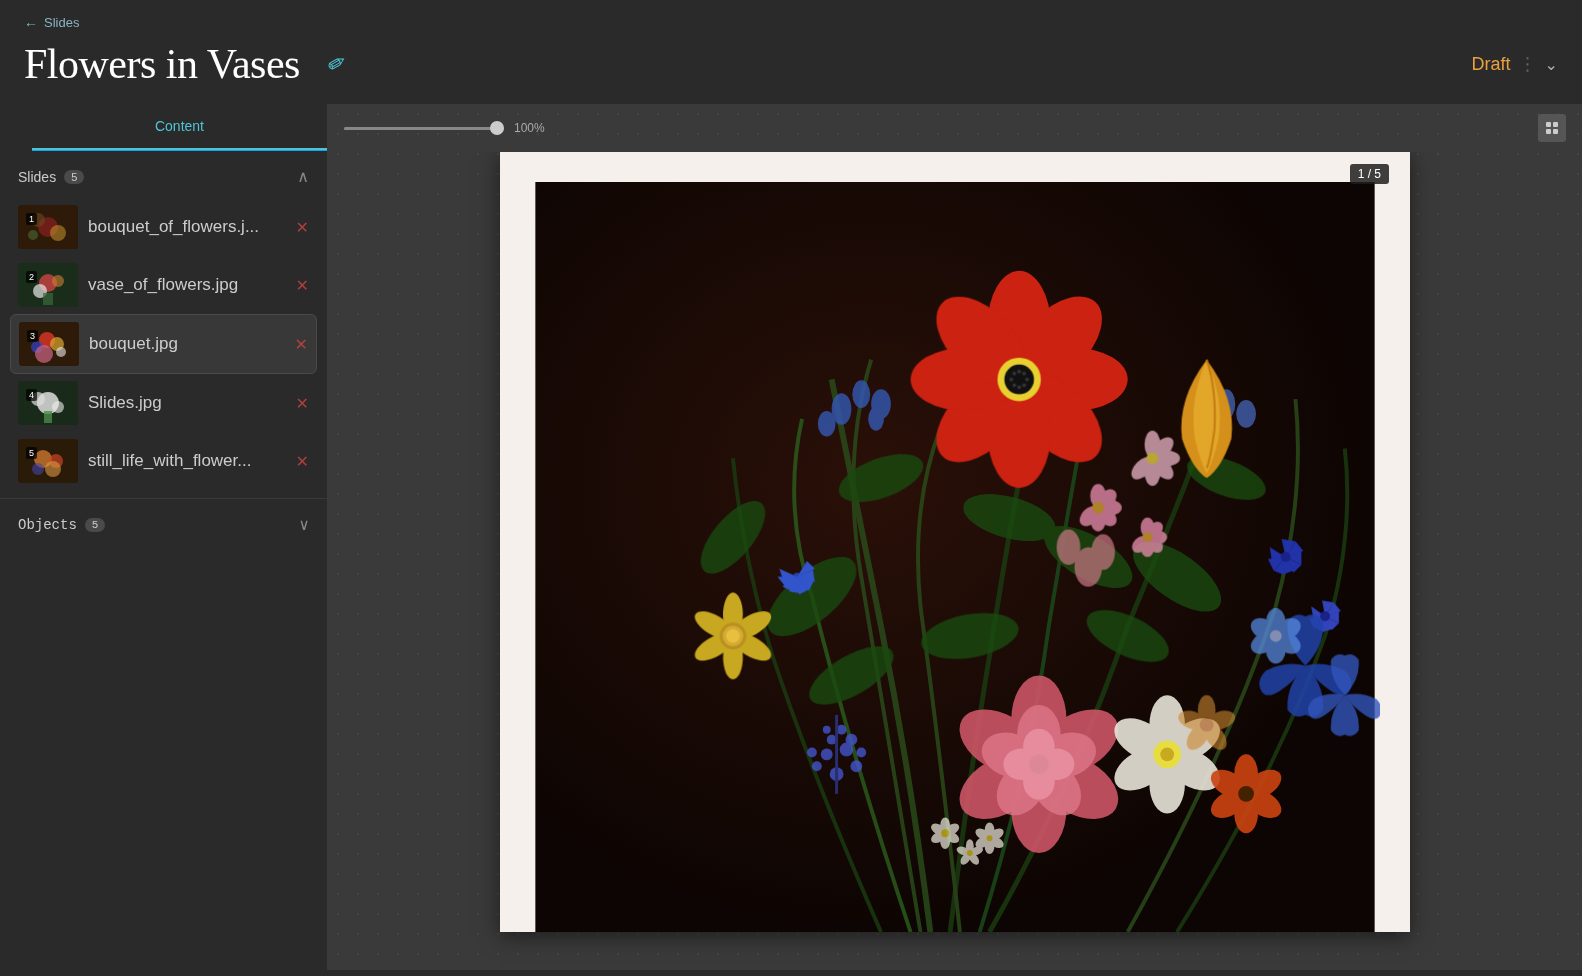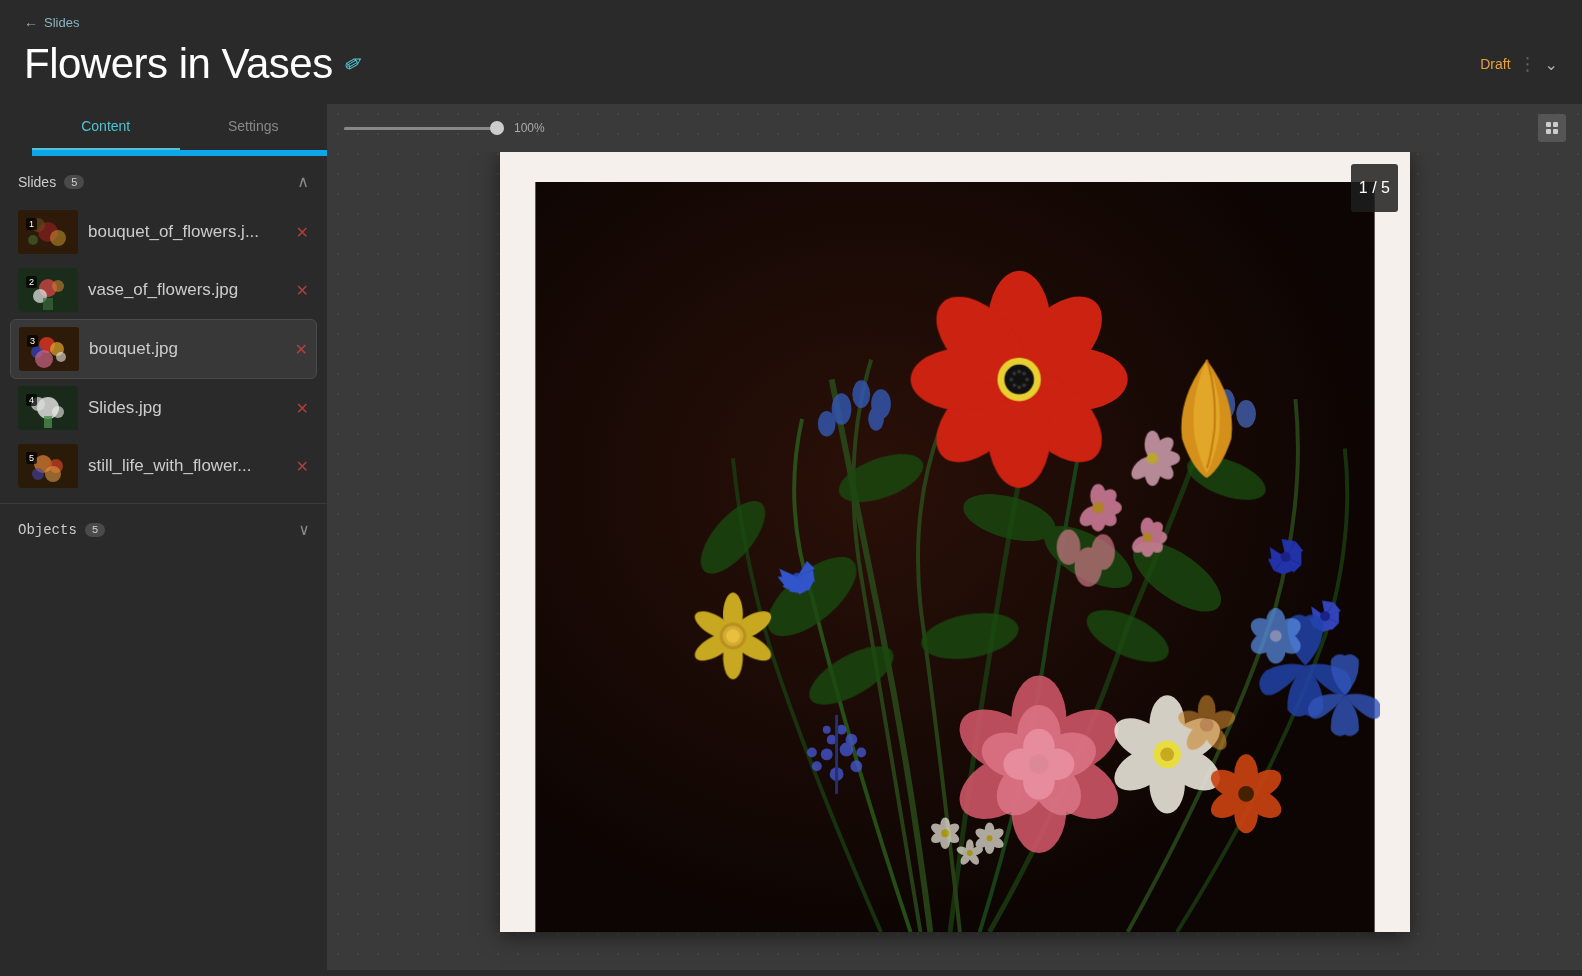--- a/index.html
+++ b/index.html
@@ -35,37 +35,38 @@
       justify-content: space-between;
       margin-bottom: 16px;
     }
     .page-title {
       font-size: 42px;
       font-weight: 300;
       color: #ffffff;
       letter-spacing: -0.5px;
       display: flex;
       align-items: center;
-      gap: 12px;
+      gap: 28px;
+      font-family: Liberation Serif, serif;
     }
     .edit-icon {
       color: #4fc3d4;
       font-size: 22px;
       cursor: pointer;
       transform: rotate(-30deg);
       display: inline-block;
     }
     .status-area {
       display: flex;
       align-items: center;
       gap: 8px;
     }
     .status-badge {
       color: #e8a040;
-      font-size: 14px;
+      font-size: 18px;
       font-weight: 500;
     }
     .status-divider {
       color: #666;
       font-size: 18px;
     }
     .chevron-down {
       color: #aaa;
       font-size: 16px;
       cursor: pointer;
@@ -83,21 +84,21 @@
       min-width: 328px;
       background: #2a2a2a;
       display: flex;
       flex-direction: column;
       border-right: 1px solid #3a3a3a;
     }
 
     
     .tab-bar {
       display: flex;
-      border-bottom: 6px solid #0ea5e9;
+      border-bottom: 1px solid #0ea5e9;
       margin-left: 32px;
     }
     .tab {
       flex: 1;
       padding: 14px 0;
       text-align: center;
       font-size: 14px;
       cursor: pointer;
       color: #888;
     }
@@ -282,25 +283,25 @@
     .slide-frame {
       background: #f5f0eb;
       width: 910px;
       height: 780px;
       position: relative;
       box-shadow: 0 4px 20px rgba(0,0,0,0.5);
     }
     .slide-counter {
       position: absolute;
       top: 12px;
-      right: 12px;
+      right: 21px;
       background: rgba(30,30,30,0.85);
       color: #fff;
-      font-size: 16px;
-      padding: 15px 8px;
+      font-size: 12px;
+      padding: 3px 8px;
       border-radius: 3px;
       z-index: 10;
     }
     .painting-area {
       position: absolute;
       top: 30px;
       left: 30px;
       right: 30px;
       bottom: 0;
       overflow: hidden;
@@ -333,21 +334,20 @@
     </div>
   </div>
 </div>
 
 <div class="main-layout">
 
   <div class="sidebar">
 
     <div class="tab-bar">
       <div class="tab active">Content</div>
-      <div class="tab">Settings</div>
     </div>
 
     <div class="section">
       <div class="section-header">
         <div class="section-title">
           <span>Slides</span>
           <span class="count-badge">5</span>
         </div>
         <span class="collapse-icon">∧</span>
       </div>

